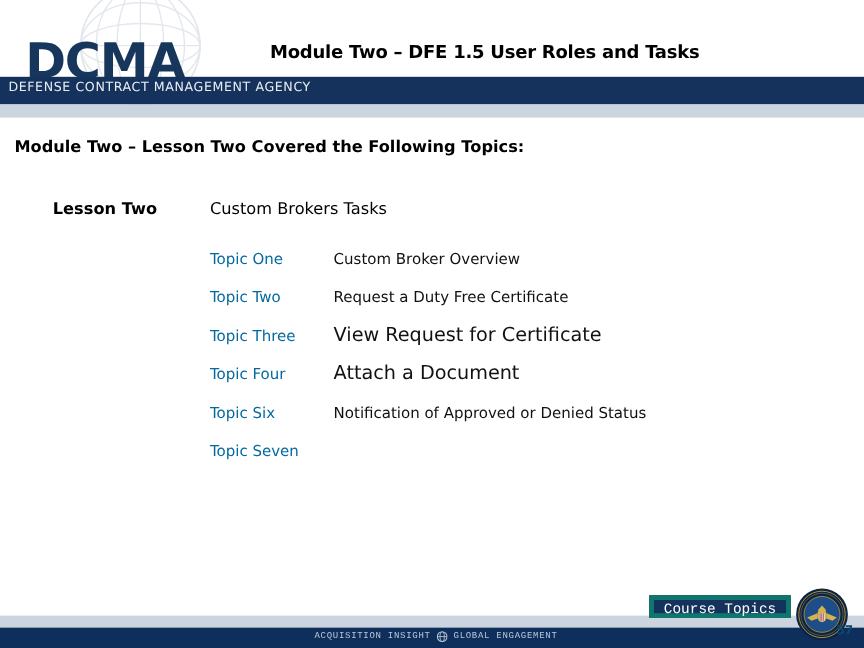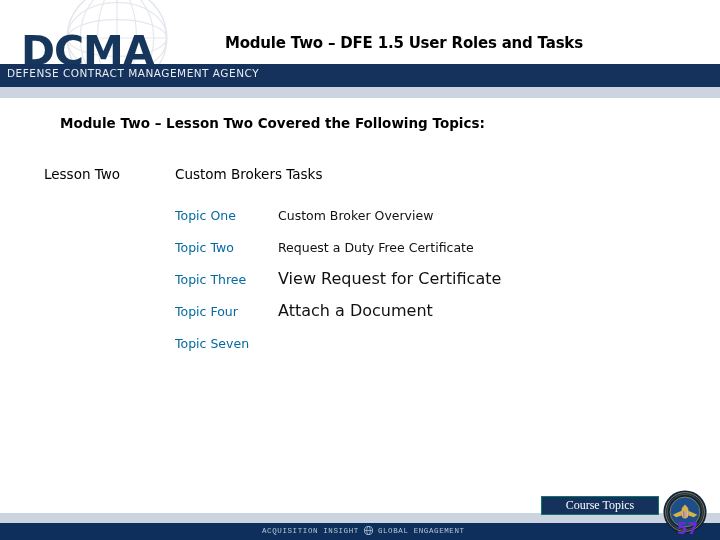--- a/index.html
+++ b/index.html
@@ -77,34 +77,33 @@
 
   
   .subtitle {
     position: absolute;
     left: 12px; top: 115px;
     font-family: "DejaVu Sans", sans-serif;
     font-size: 13.5px;
     font-weight: bold;
     color: #000000;
     white-space: nowrap;
-    margin-left: 48px;
   }
   .lesson-row {
     position: absolute;
     left: 0; top: 166px;
     width: 720px;
     height: 22px;
   }
   .lesson-label {
     position: absolute;
     left: 44px; top: 0;
     font-family: "DejaVu Sans", sans-serif;
     font-size: 13.5px;
-    font-weight: normal;
+    font-weight: bold;
     color: #000000;
     white-space: nowrap;
   }
   .lesson-value {
     position: absolute;
     left: 175px; top: 0;
     font-family: "DejaVu Sans", sans-serif;
     font-size: 13.5px;
     font-weight: normal;
     color: #000000;
@@ -171,41 +170,41 @@
   .mini-globe {
     display: inline-block;
     width: 9px; height: 9px;
     vertical-align: middle;
   }
   .course-topics-btn {
     position: absolute;
     left: 541px; top: 496px;
     width: 118px; height: 19px;
     background: #14325c;
-    border: 1px solid #0f766e;
+    border: 4px solid #0f766e;
     color: #ffffff;
-    font-family: Liberation Serif, serif;
+    font-family: Liberation Mono, monospace;
     font-size: 12px;
     line-height: 17px;
     text-align: center;
     cursor: pointer;
     white-space: nowrap;
   }
   .seal {
     position: absolute;
     left: 663px; top: 490px;
     width: 44px; height: 44px;
   }
   .page-number {
     position: absolute;
-    left: 677px; top: 520px;
-    font-family: "DejaVu Sans", sans-serif;
-    font-size: 15px;
-    font-weight: bold;
-    color: #6d28d9;
+    left: 697px; top: 520px;
+    font-family: "DejaVu Sans", sans-serif;
+    font-size: 10px;
+    font-weight: bold;
+    color: #0c4a6e;
     white-space: nowrap;
   }
 </style>
 </head>
 <body>
 
 <div class="slide">
 
   <div class="header">
 
@@ -245,20 +244,24 @@
       <span class="topic-key">Topic Two</span>
       <span class="topic-desc">Request a Duty Free Certificate</span>
     </div>
     <div class="topic-row big">
       <span class="topic-key">Topic Three</span>
       <span class="topic-desc">View Request for Certificate</span>
     </div>
     <div class="topic-row big">
       <span class="topic-key">Topic Four</span>
       <span class="topic-desc">Attach a Document</span>
+    </div>
+    <div class="topic-row">
+      <span class="topic-key">Topic Six</span>
+      <span class="topic-desc">Notification of Approved or Denied Status</span>
     </div>
     <div class="topic-row">
       <span class="topic-key">Topic Seven</span>
     </div>
   </div>
 
   <div class="footer-lightband"></div>
   <div class="footer-navy"></div>
 
   <div class="footer-tagline">

